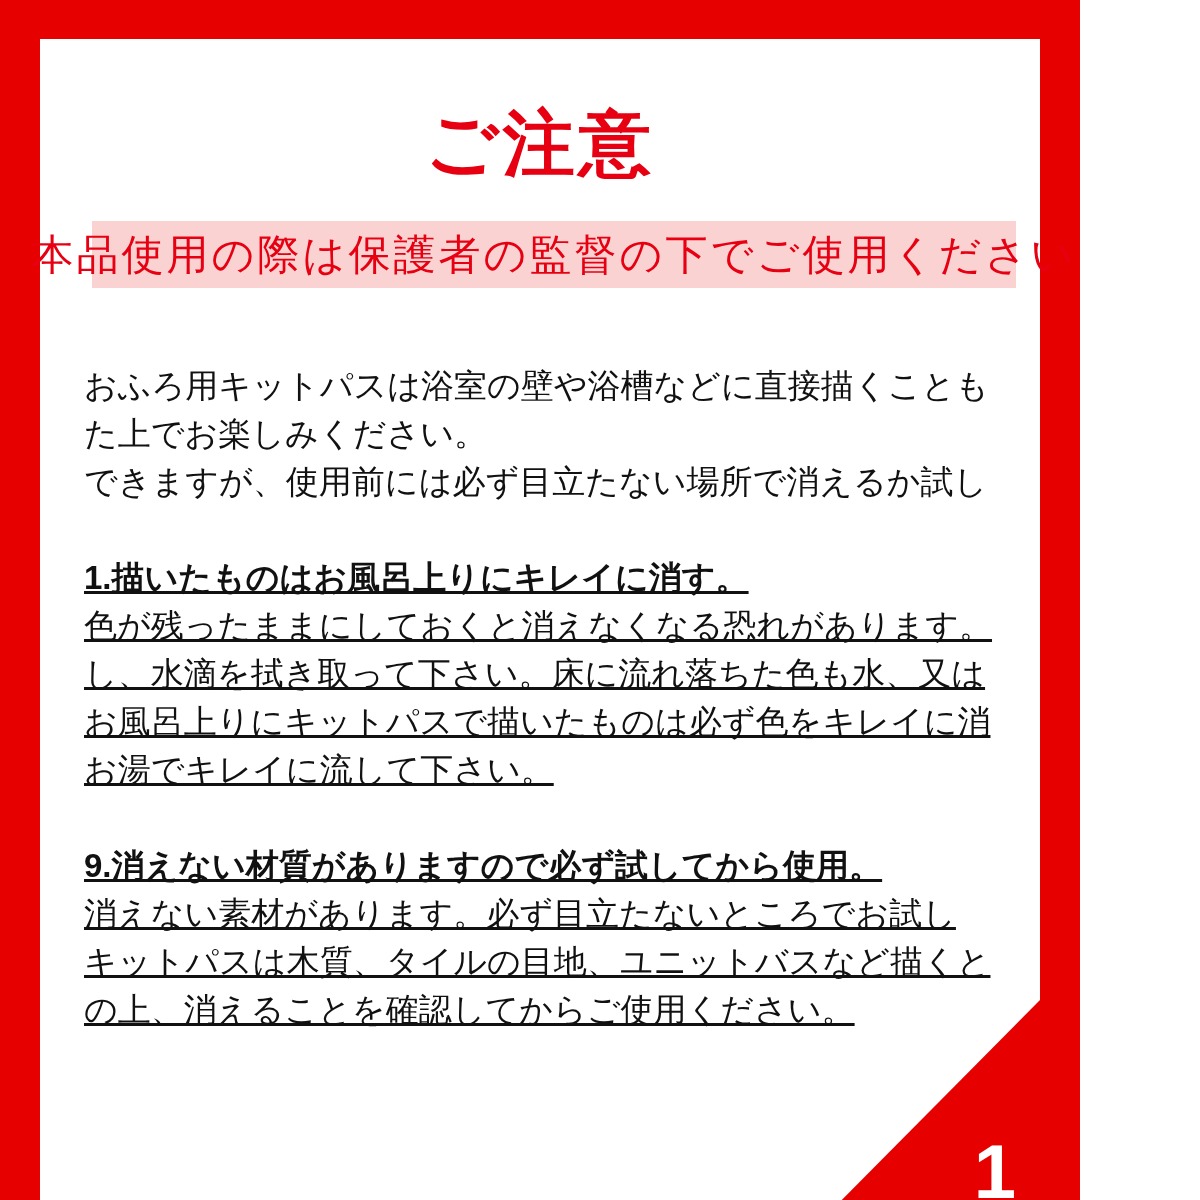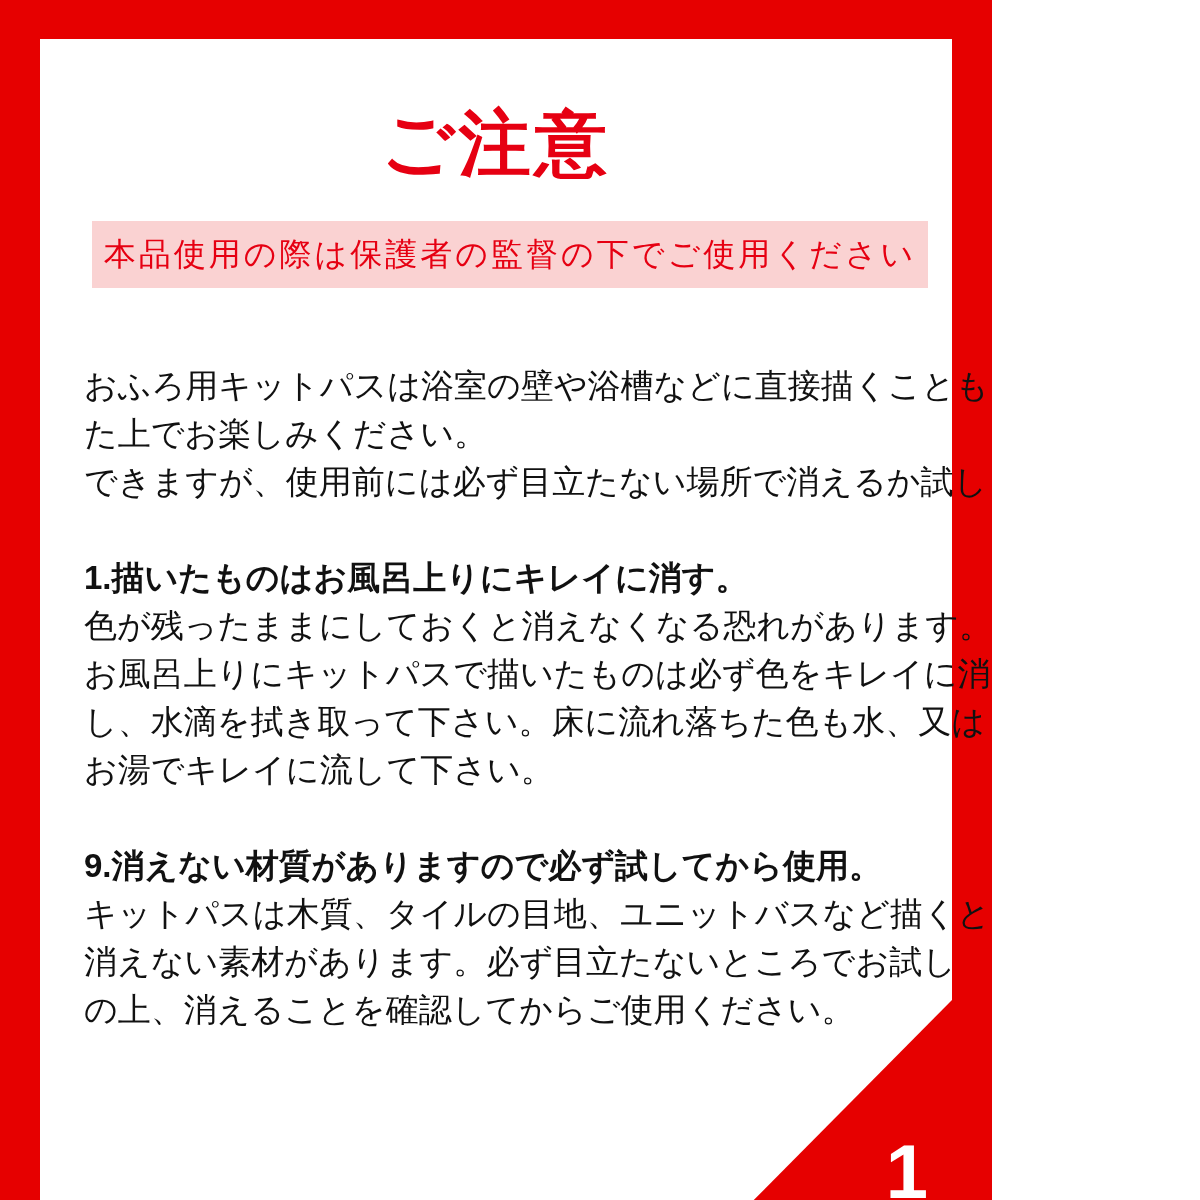--- a/index.html
+++ b/index.html
@@ -11,21 +11,21 @@
   }
   * { box-sizing: border-box; }
   html, body { margin: 0; padding: 0; }
   body {
     width: 1200px; height: 1200px;
     background: #ffffff;
     font-family: "Liberation Sans", "DejaVu Sans", sans-serif;
   }
   .frame {
     position: relative;
-    width: 992px; height: 1200px;
+    width: 1080px; height: 1200px;
     border: 40px solid var(--frame-red);
     border-top-width: 39px;
     border-bottom-width: 38px;
     background: #ffffff;
   }
   .content {
     position: relative;
     width: 100%; height: 100%;
     background: #ffffff;
   }
@@ -39,32 +39,32 @@
     letter-spacing: 4px;
   }
   .banner {
     margin: 42px 24px 0 52px;
     height: 67px;
     background: var(--banner-pink);
     color: var(--text-red);
     display: flex;
     align-items: center;
     justify-content: center;
-    font-size: 32px;
+    font-size: 42px;
     letter-spacing: 3px;
     white-space: nowrap;
   }
   .notes {
     margin: 74px 0 0 44px;
     width: 940px;
     color: var(--body-text);
     font-size: 33px;
     line-height: 48px;
   }
-  .section { margin-top: 48px; }
+  .section { margin-top: 48px; text-decoration: underline; }
   .heading { font-weight: 700; }
   .line { white-space: nowrap; }
   .corner {
     position: absolute;
     right: 0; bottom: 0;
     width: 228px; height: 230px;
     background: var(--frame-red);
     clip-path: polygon(100% 0, 100% 100%, 0 100%);
   }
   .pagenum {
@@ -93,31 +93,31 @@
       <div class="block">
           <div class="line">おふろ用キットパスは浴室の壁や浴槽などに直接描くことも</div>
           <div class="line">た上でお楽しみください。</div>
           <div class="line">できますが、使用前には必ず目立たない場所で消えるか試し</div>
         </div>
 
       <div class="section">
         <div class="heading">1.描いたものはお風呂上りにキレイに消す。</div>
         <div>
             <div class="line">色が残ったままにしておくと消えなくなる恐れがあります。</div>
+            <div class="line">し、水滴を拭き取って下さい。床に流れ落ちた色も水、又は</div>
             <div class="line">お風呂上りにキットパスで描いたものは必ず色をキレイに消</div>
-            <div class="line">し、水滴を拭き取って下さい。床に流れ落ちた色も水、又は</div>
             <div class="line">お湯でキレイに流して下さい。</div>
           </div>
       </div>
 
       <div class="section">
         <div class="heading">9.消えない材質がありますので必ず試してから使用。</div>
         <div>
+            <div class="line">消えない素材があります。必ず目立たないところでお試し</div>
             <div class="line">キットパスは木質、タイルの目地、ユニットバスなど描くと</div>
-            <div class="line">消えない素材があります。必ず目立たないところでお試し</div>
             <div class="line">の上、消えることを確認してからご使用ください。</div>
           </div>
       </div>
 
     </div>
 
     <div class="corner">
       <span class="pagenum">1</span>
     </div>
 

